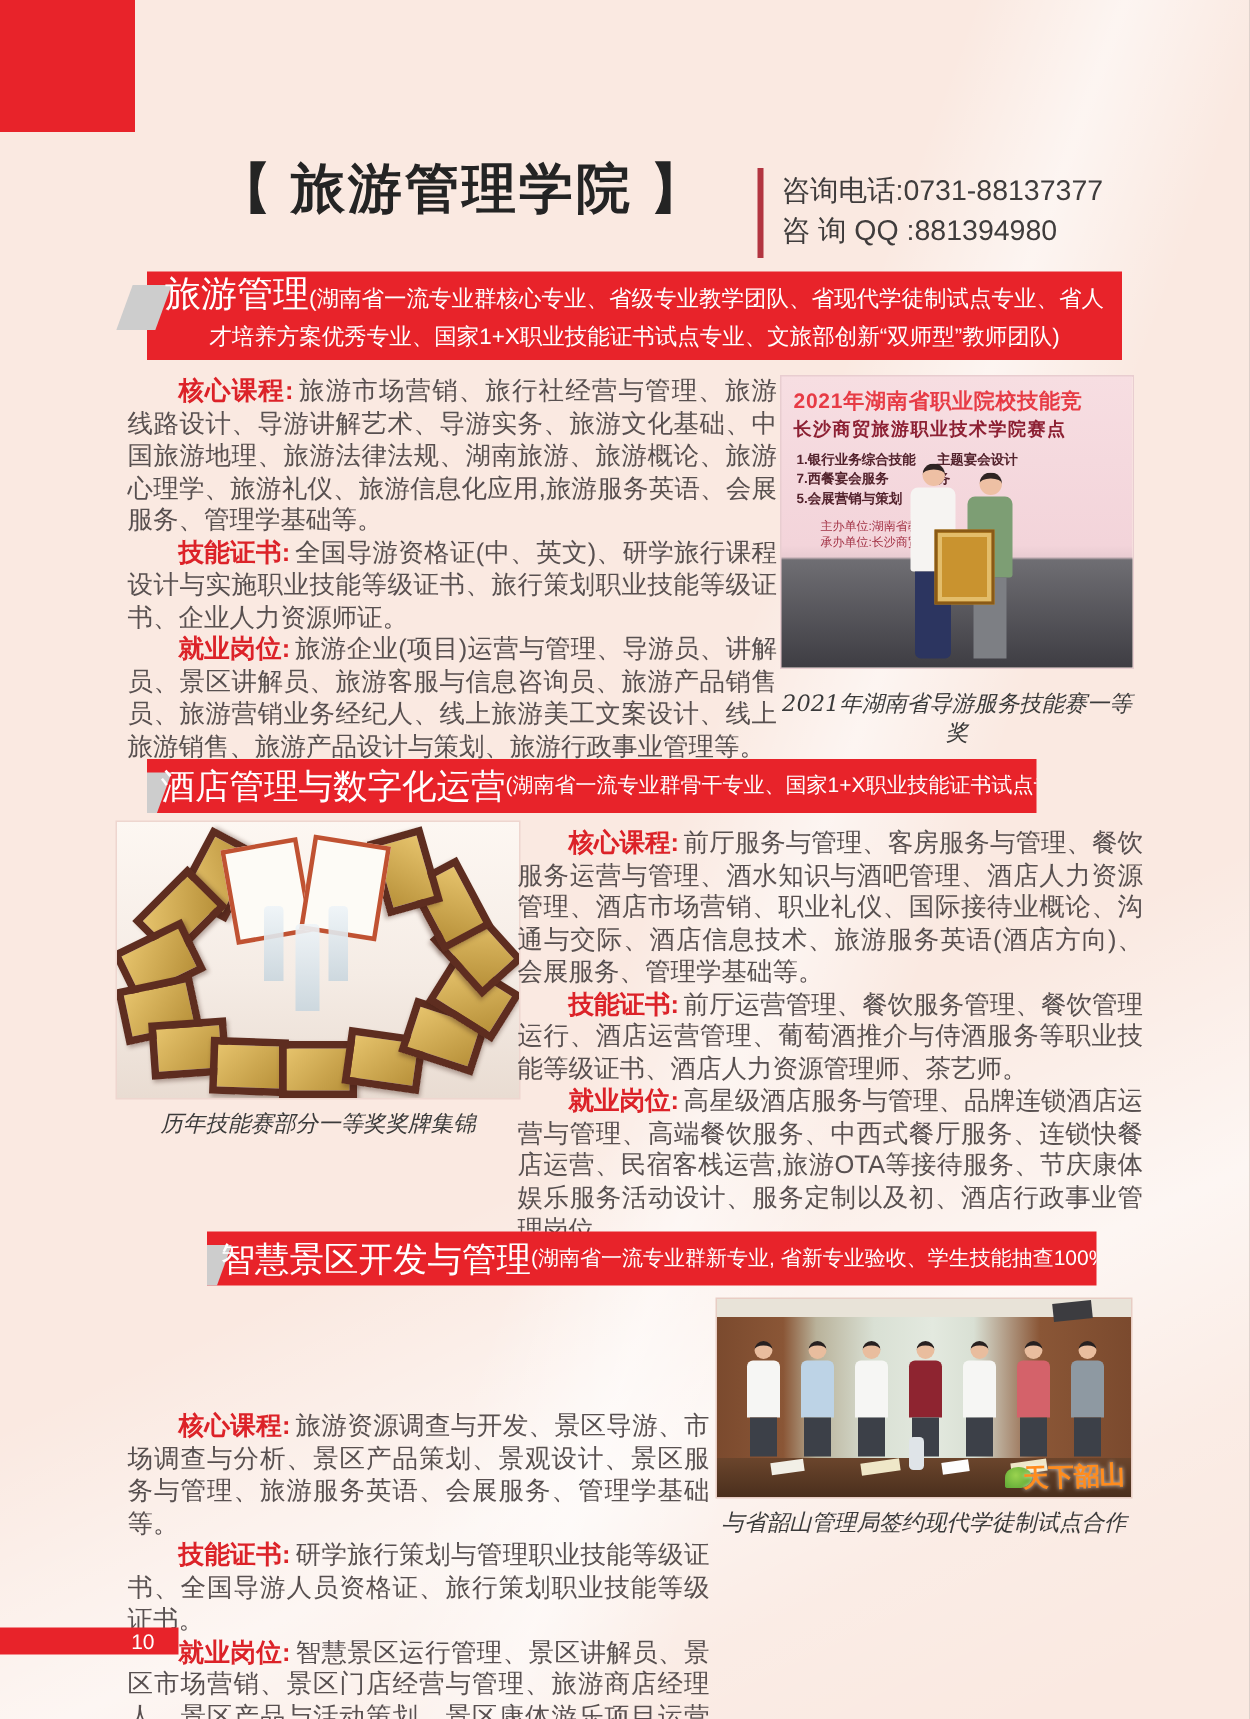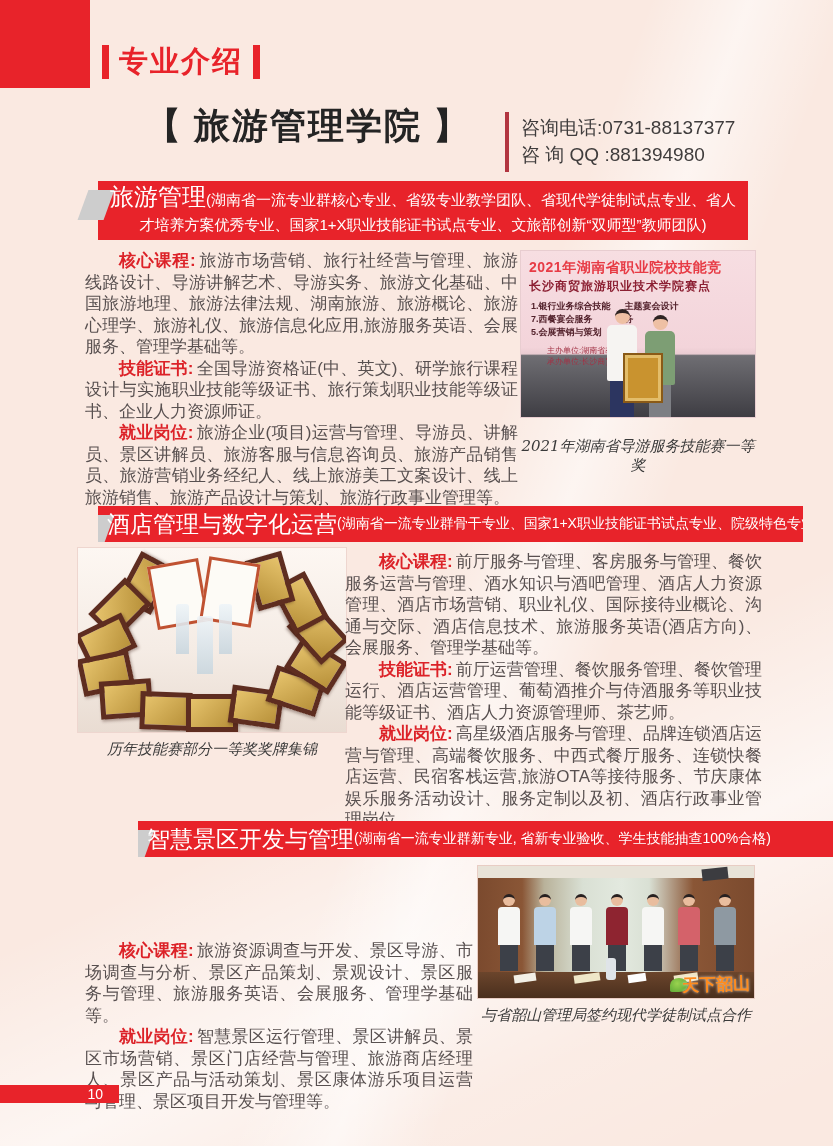--- a/index.html
+++ b/index.html
@@ -31,39 +31,39 @@
 
   
   .banner{position:absolute;background:#e8232a;color:#fff;z-index:1;box-sizing:border-box;}
   .banner::before{content:"";position:absolute;left:-15px;top:9px;width:26px;height:30px;
     background:#cdcdcd;transform:skewX(-20deg);z-index:-1;}
   .banner .b-title{font-weight:normal;}
   .banner .b-sub{font-weight:normal;}
   .banner1{left:98px;top:181px;width:650px;text-align:center;padding:3px 8px;line-height:25px;}
   .banner1 .b-title{font-size:24px;}
   .banner1 .b-sub{font-size:15px;}
-  .banner-line{left:98px;width:705px;height:36px;display:flex;align-items:center;padding-left:9px;white-space:nowrap;overflow:hidden;}
+  .banner-line{left:98px;width:593px;height:36px;display:flex;align-items:center;padding-left:9px;white-space:nowrap;overflow:hidden;}
   .banner2{top:506px;}
   .banner3{top:821px;margin-left:40px;}
   .banner-line .b-title{font-size:23px;}
   .banner-line .b-sub{font-size:14px;}
 
   
   .sec-body{position:absolute;text-align:justify;color:#585050;font-size:17px;line-height:21.5px;}
   .sec-body p{margin:0;text-indent:2em;}
   .sec-body .lab{color:#dc2228;font-weight:bold;margin-right:3px;}
   .body1{left:85px;top:250px;width:433px;}
   .body2{left:345px;top:551px;width:417px;}
   .body3{left:85px;top:892px;width:388px;margin-top:48px;}
 
   .caption{position:absolute;text-align:center;color:#3a3a3a;font-size:15px;
     font-family:"DejaVu Serif","Liberation Serif",serif;font-style:italic;}
 
   
-  .photo1{position:absolute;left:521px;top:251px;width:234px;height:166px;overflow:hidden;
+  .photo1{position:absolute;left:521px;top:251px;width:234px;height:194px;overflow:hidden;
     background:linear-gradient(180deg,#f7dee2 0%,#f3d4da 58%,#e9ccd2 62%,#6f6e73 63%,#3e3d43 100%);
     box-shadow:0 0 0 1px #e8cdd0;}
   .p1-title{color:#e73b45;font-weight:bold;font-size:14px;margin:8px 0 1px 8px;white-space:nowrap;letter-spacing:.5px;}
   .p1-sub{color:#8c2033;font-weight:bold;font-size:12px;margin-left:8px;white-space:nowrap;letter-spacing:1px;}
   .p1-list{display:flex;gap:14px;margin:5px 0 0 10px;font-size:9px;font-weight:bold;color:#53222c;}
   .p1-list div{line-height:13px;white-space:nowrap;}
   .p1-orgs{margin:6px 0 0 26px;font-size:8px;color:#a23245;line-height:11px;}
   .p1-orgs div{white-space:nowrap;}
   .person{position:absolute;}
   .person .head{width:15px;height:15px;border-radius:50%;background:#eec0a4;border-top:4px solid #2e2423;box-sizing:border-box;margin:0 auto;}
@@ -128,39 +128,34 @@
   .pp3{left:90px;}  .pp3 .torso{background:#f6f6f4;}
   .pp4{left:126px;} .pp4 .torso{background:#8e2430;}
   .pp5{left:162px;} .pp5 .torso{background:#f6f6f4;}
   .pp6{left:198px;} .pp6 .torso{background:#d4626a;}
   .pp7{left:234px;} .pp7 .torso{background:#8e99a2;}
   .watermark{position:absolute;right:4px;bottom:2px;color:#ff8c1e;font-weight:bold;font-size:17px;
     font-family:"Liberation Serif",serif;text-shadow:0 0 3px rgba(255,255,255,.8);transform:rotate(-2deg);}
   .wm-leaf{position:absolute;right:66px;bottom:6px;width:18px;height:14px;border-radius:50% 50% 50% 10%;
     background:radial-gradient(circle at 40% 40%,#9ad34f,#4f9e2f);}
 
-  .cap1{left:521px;top:437px;width:234px;}
+  .cap1{left:521px;top:460px;width:234px;}
   .cap2{left:70px;top:740px;width:284px;}
   .cap3{left:470px;top:1006px;width:292px;}
 
   .page-bar{position:absolute;left:0;top:1085px;width:119px;height:18px;background:#e8232a;
     color:#fff;font-size:14px;line-height:18px;text-align:right;padding-right:16px;box-sizing:border-box;}
 </style>
 </head>
 <body>
 
 <div class="page">
   <div class="streaks"></div>
   <div class="corner"></div>
 
-  <div class="tag">
-    <span class="bar"></span>
-    <span class="tag-text">专业介绍</span>
-    <span class="bar"></span>
-  </div>
   <div class="college-title">【 旅游管理学院 】</div>
   <div class="contact">
     <div>咨询电话:0731-88137377</div>
     <div>咨 询 QQ :881394980</div>
   </div>
 
   <div class="banner banner1">
     <span class="b-title">旅游管理</span><span class="b-sub">(湖南省一流专业群核心专业、省级专业教学团队、省现代学徒制试点专业、省人才培养方案优秀专业、国家1+X职业技能证书试点专业、文旅部创新“双师型”教师团队)</span>
   </div>
   <div class="sec-body body1">
@@ -230,20 +225,21 @@
     <p><span class="lab">技能证书:</span><span>前厅运营管理、餐饮服务管理、餐饮管理运行、酒店运营管理、葡萄酒推介与侍酒服务等职业技能等级证书、酒店人力资源管理师、茶艺师。</span></p>
     <p><span class="lab">就业岗位:</span><span>高星级酒店服务与管理、品牌连锁酒店运营与管理、高端餐饮服务、中西式餐厅服务、连锁快餐店运营、民宿客栈运营,旅游OTA等接待服务、节庆康体娱乐服务活动设计、服务定制以及初、酒店行政事业管理岗位。</span></p>
   </div>
 
   <div class="banner banner-line banner3">
     <span class="b-title">智慧景区开发与管理</span>
       <span class="b-sub">(湖南省一流专业群新专业, 省新专业验收、学生技能抽查100%合格)</span>
   </div>
   <div class="sec-body body3">
     <p><span class="lab">核心课程:</span><span>旅游资源调查与开发、景区导游、市场调查与分析、景区产品策划、景观设计、景区服务与管理、旅游服务英语、会展服务、管理学基础等。</span></p>
+    <p><span class="lab">技能证书:</span><span>研学旅行策划与管理职业技能等级证书、全国导游人员资格证、旅行策划职业技能等级证书。</span></p>
     <p><span class="lab">就业岗位:</span><span>智慧景区运行管理、景区讲解员、景区市场营销、景区门店经营与管理、旅游商店经理人、景区产品与活动策划、景区康体游乐项目运营与管理、景区项目开发与管理等。</span></p>
   </div>
   <div class="photo3">
     <div class="ceil"></div>
     <div class="speaker"></div>
     <div class="pp pp1">
         <div class="head"></div>
         <div class="torso"></div>
         <div class="legs"></div>
       </div>

